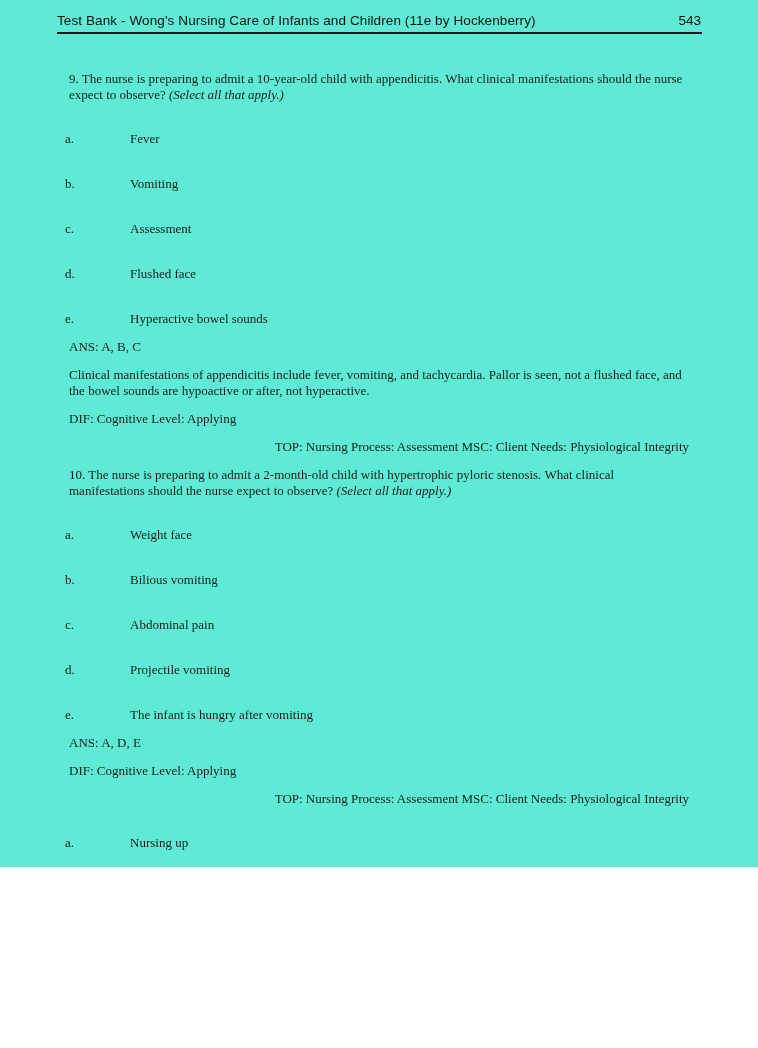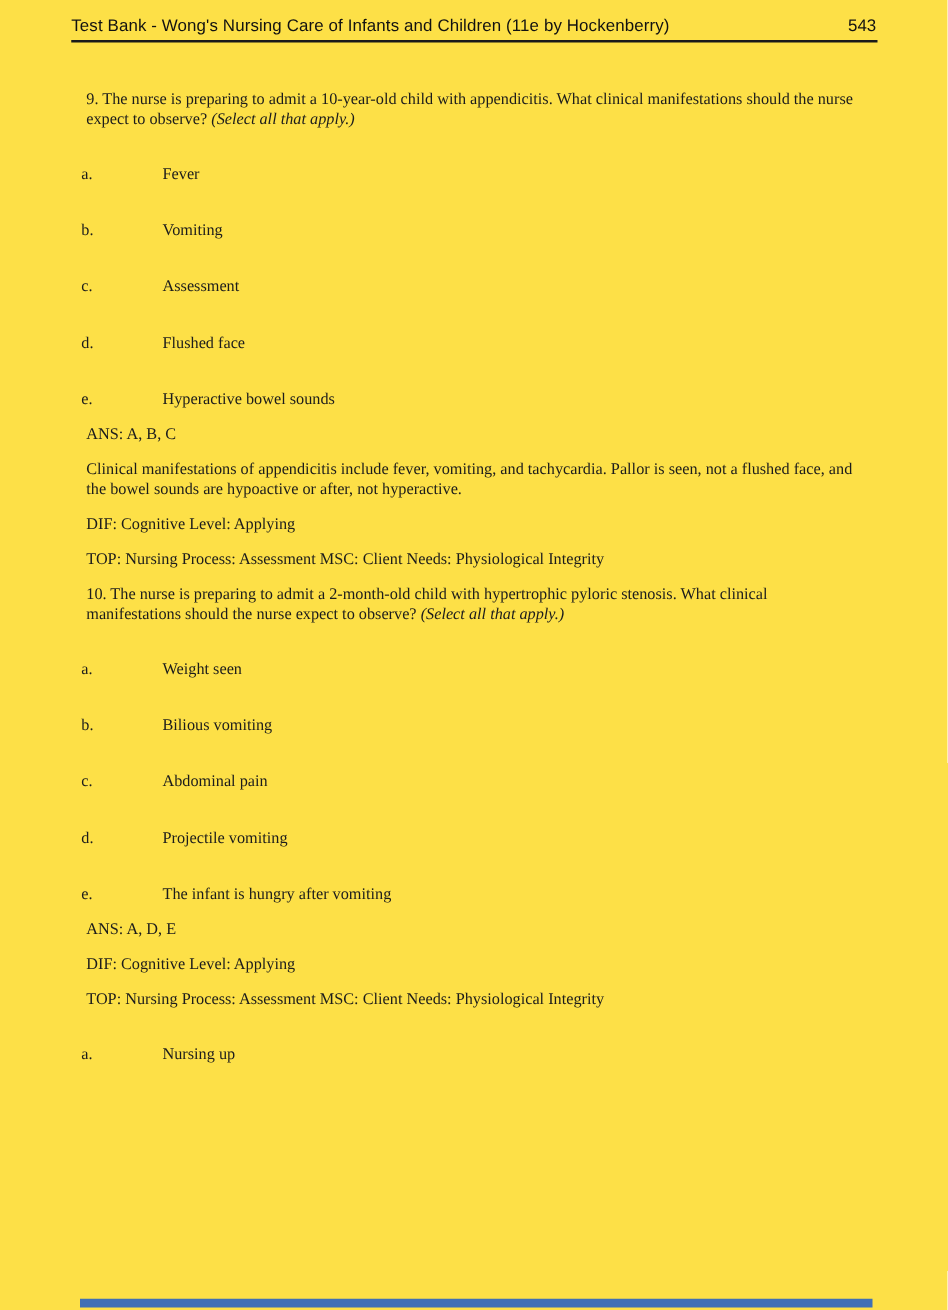--- a/index.html
+++ b/index.html
@@ -1,20 +1,20 @@
 <!DOCTYPE html>
 <html><head>
 <meta charset="utf-8">
 <style>
   html, body { margin: 0; padding: 0; background: #ffffff; }
   .page {
     position: relative;
     width: 758px;
-    height: 1048px;
-    background: #fde047;
+    height: 867px;
+    background: #5eead4;
     overflow: hidden;
     font-family: "Liberation Serif", serif;
     font-size: 13px;
     color: #1c1c1c;
   }
   
   .page-header {
     margin: 0 56px 0 57px;
     padding-top: 13px;
     padding-bottom: 4px;
@@ -48,21 +48,21 @@
     width: 73px;
     padding-left: 8px;
     box-sizing: border-box;
     flex: 0 0 73px;
   }
   .option-text { flex: 1; }
 
   .answer-line { margin-top: 30px; }
   .rationale-text { margin-top: 15px; }
   .dif-line { margin-top: 14px; }
-  .top-line { margin-top: 14px; }
+  .top-line { margin-top: 14px; text-align: right; }
 
   
   .footer-blue-bar {
     position: absolute;
     left: 64px;
     top: 1039px;
     width: 634px;
     height: 7px;
     background: #4170b4;
   }
@@ -110,21 +110,21 @@
     <p class="rationale-text">Clinical manifestations of appendicitis include fever, vomiting, and tachycardia. Pallor is seen, not a flushed face, and the bowel sounds are hypoactive or after, not hyperactive.</p>
     <p class="dif-line">DIF: Cognitive Level: Applying</p>
     <p class="top-line">TOP: Nursing Process: Assessment MSC: Client Needs: Physiological Integrity</p>
   </div>
 
   <div class="question-block">
     <p class="stem"><span>10. The nurse is preparing to admit a 2-month-old child with hypertrophic pyloric stenosis. What clinical manifestations should the nurse expect to observe? </span><span class="select-all-note">(Select all that apply.)</span></p>
     <div class="options-list">
   <div class="option-row">
     <span class="option-letter">a.</span>
-    <span class="option-text">Weight seen</span>
+    <span class="option-text">Weight face</span>
   </div>
 
   <div class="option-row">
     <span class="option-letter">b.</span>
     <span class="option-text">Bilious vomiting</span>
   </div>
 
   <div class="option-row">
     <span class="option-letter">c.</span>
     <span class="option-text">Abdominal pain</span>

